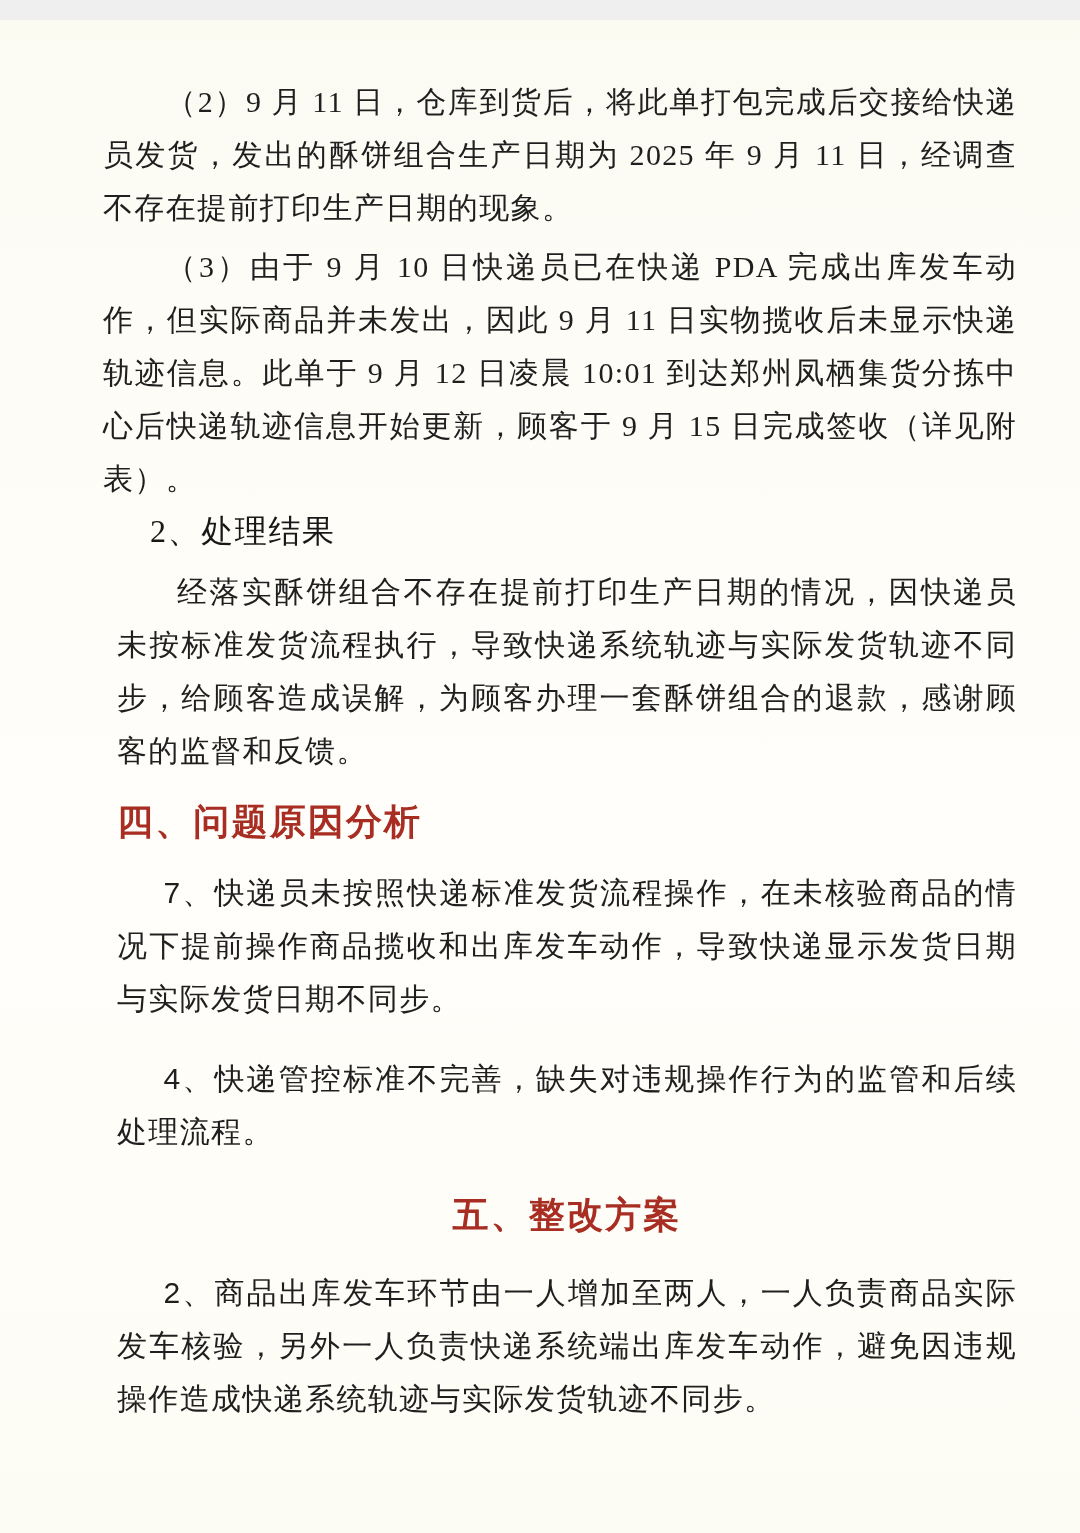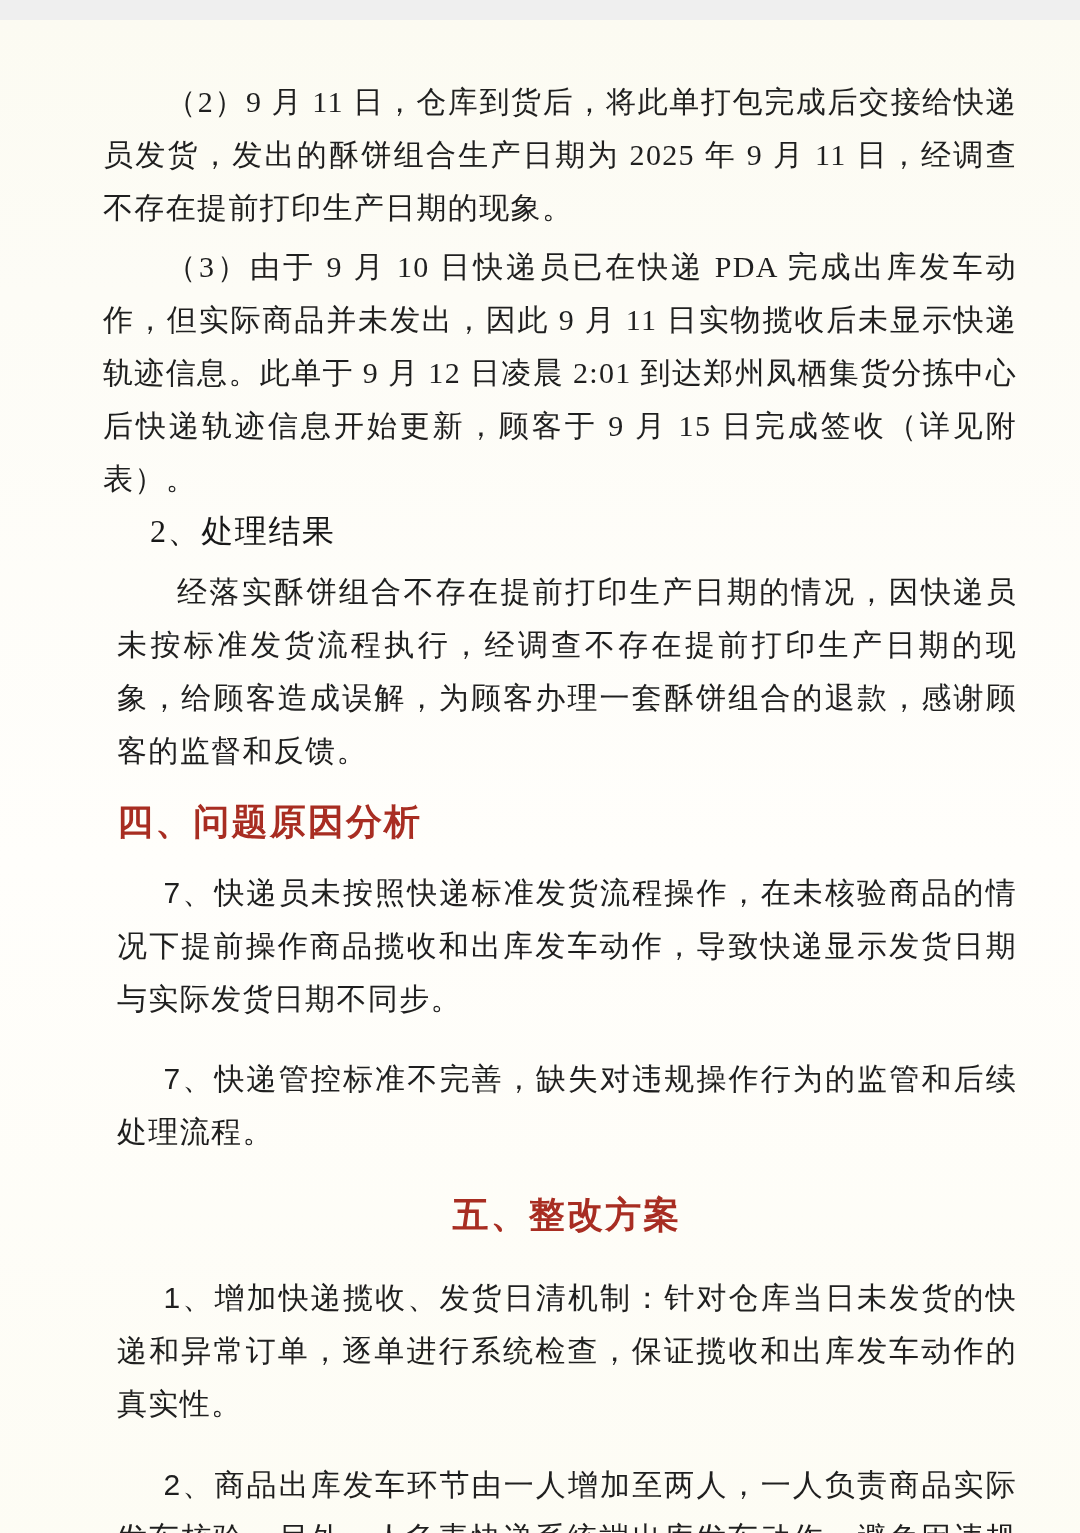--- a/index.html
+++ b/index.html
@@ -60,31 +60,30 @@
   .item1-5{margin-top:33px;text-indent:1.55em;}
   .item2-5{margin-top:28px;text-indent:1.55em;}
 </style>
 </head>
 <body>
 
 <div class="page">
 
   <p class="body serif p-wide">（2）9 月 11 日，仓库到货后，将此单打包完成后交接给快递员发货，发出的酥饼组合生产日期为 2025 年 9 月 11 日，经调查不存在提前打印生产日期的现象。</p>
 
-  <p class="body serif p-wide p3">（3）由于 9 月 10 日快递员已在快递 PDA 完成出库发车动作，但实际商品并未发出，因此 9 月 11 日实物揽收后未显示快递轨迹信息。此单于 9 月 12 日凌晨 2:01 到达郑州凤栖集货分拣中心后快递轨迹信息开始更新，顾客于 9 月 15 日完成签收（详见附表）。</p>
+  <p class="body serif p-wide p3">（3）由于 9 月 10 日快递员已在快递 PDA 完成出库发车动作，但实际商品并未发出，因此 9 月 11 日实物揽收后未显示快递轨迹信息。此单于 9 月 12 日凌晨 10:01 到达郑州凤栖集货分拣中心后快递轨迹信息开始更新，顾客于 9 月 15 日完成签收（详见附表）。</p>
 
   <h3 class="sub-heading">2、处理结果</h3>
 
-  <p class="body sans result-para">经落实酥饼组合不存在提前打印生产日期的情况，因快递员未按标准发货流程执行，经调查不存在提前打印生产日期的现象，给顾客造成误解，为顾客办理一套酥饼组合的退款，感谢顾客的监督和反馈。</p>
+  <p class="body sans result-para">经落实酥饼组合不存在提前打印生产日期的情况，因快递员未按标准发货流程执行，导致快递系统轨迹与实际发货轨迹不同步，给顾客造成误解，为顾客办理一套酥饼组合的退款，感谢顾客的监督和反馈。</p>
 
   <h2 class="red-heading h4">四、问题原因分析</h2>
 
   <p class="body sans item1-4">7、快递员未按照快递标准发货流程操作，在未核验商品的情况下提前操作商品揽收和出库发车动作，导致快递显示发货日期与实际发货日期不同步。</p>
 
-  <p class="body sans item2-4">7、快递管控标准不完善，缺失对违规操作行为的监管和后续处理流程。</p>
+  <p class="body sans item2-4">4、快递管控标准不完善，缺失对违规操作行为的监管和后续处理流程。</p>
 
   <h2 class="red-heading h5">五、整改方案</h2>
 
-  <p class="body sans item1-5">1、增加快递揽收、发货日清机制：针对仓库当日未发货的快递和异常订单，逐单进行系统检查，保证揽收和出库发车动作的真实性。</p>
 
   <p class="body sans item2-5">2、商品出库发车环节由一人增加至两人，一人负责商品实际发车核验，另外一人负责快递系统端出库发车动作，避免因违规操作造成快递系统轨迹与实际发货轨迹不同步。</p>
 
 </div>
 
 </body></html>

